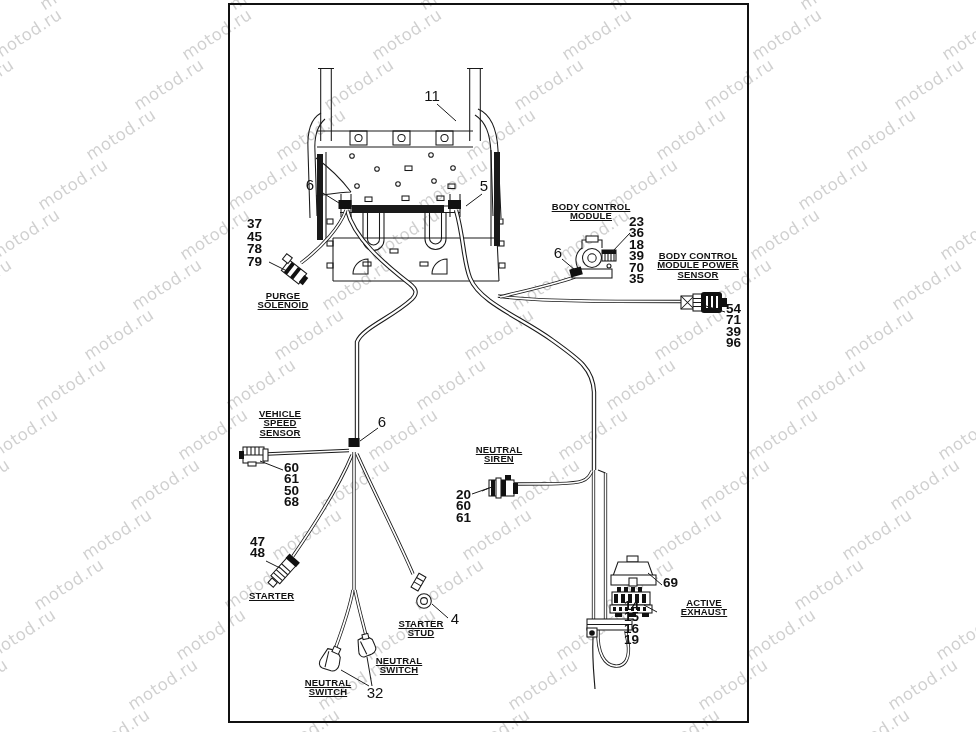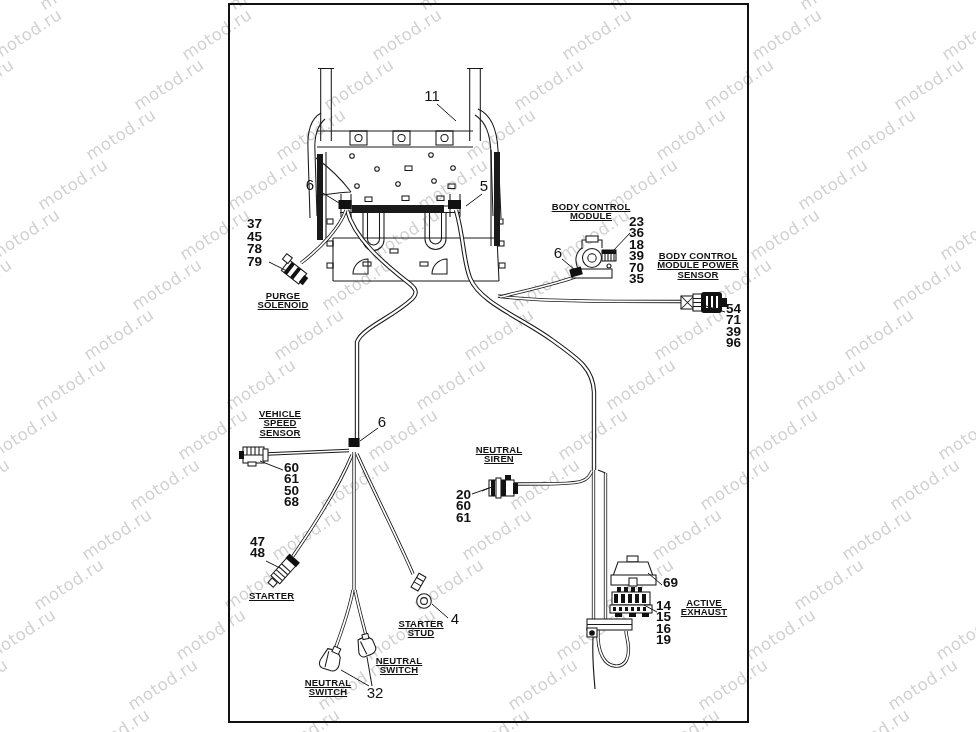--- a/index.html
+++ b/index.html
@@ -452,21 +452,21 @@
 
 <div class="nums" style="left:250px;top:536px">
   <div>47</div>
   <div>48</div>
 </div>
 
 <div class="nums" style="left:663px;top:577px">
   <div>69</div>
 </div>
 
-<div class="nums" style="left:656px;top:600px">
+<div class="nums" style="left:624px;top:600px">
   <div>14</div>
   <div>15</div>
   <div>16</div>
   <div>19</div>
 </div>
 
 <div class="lbl" style="left:243px;top:291px;width:80px">
   <div>PURGE</div>
   <div>SOLENOID</div>
 </div>

